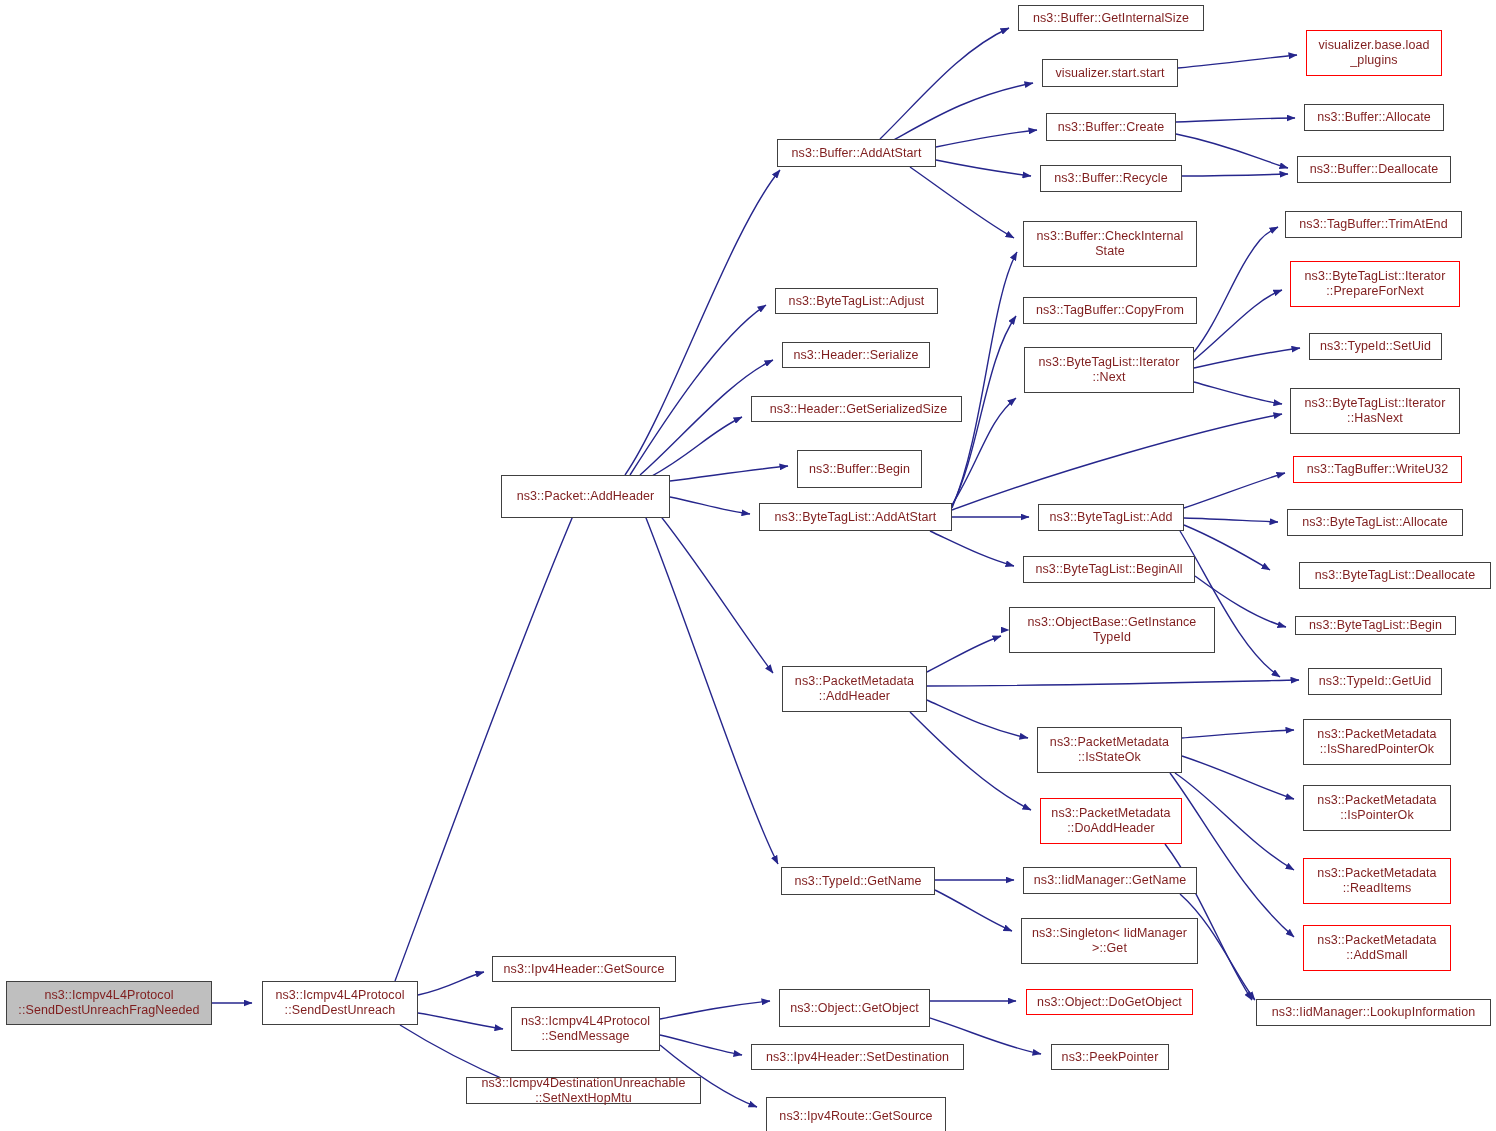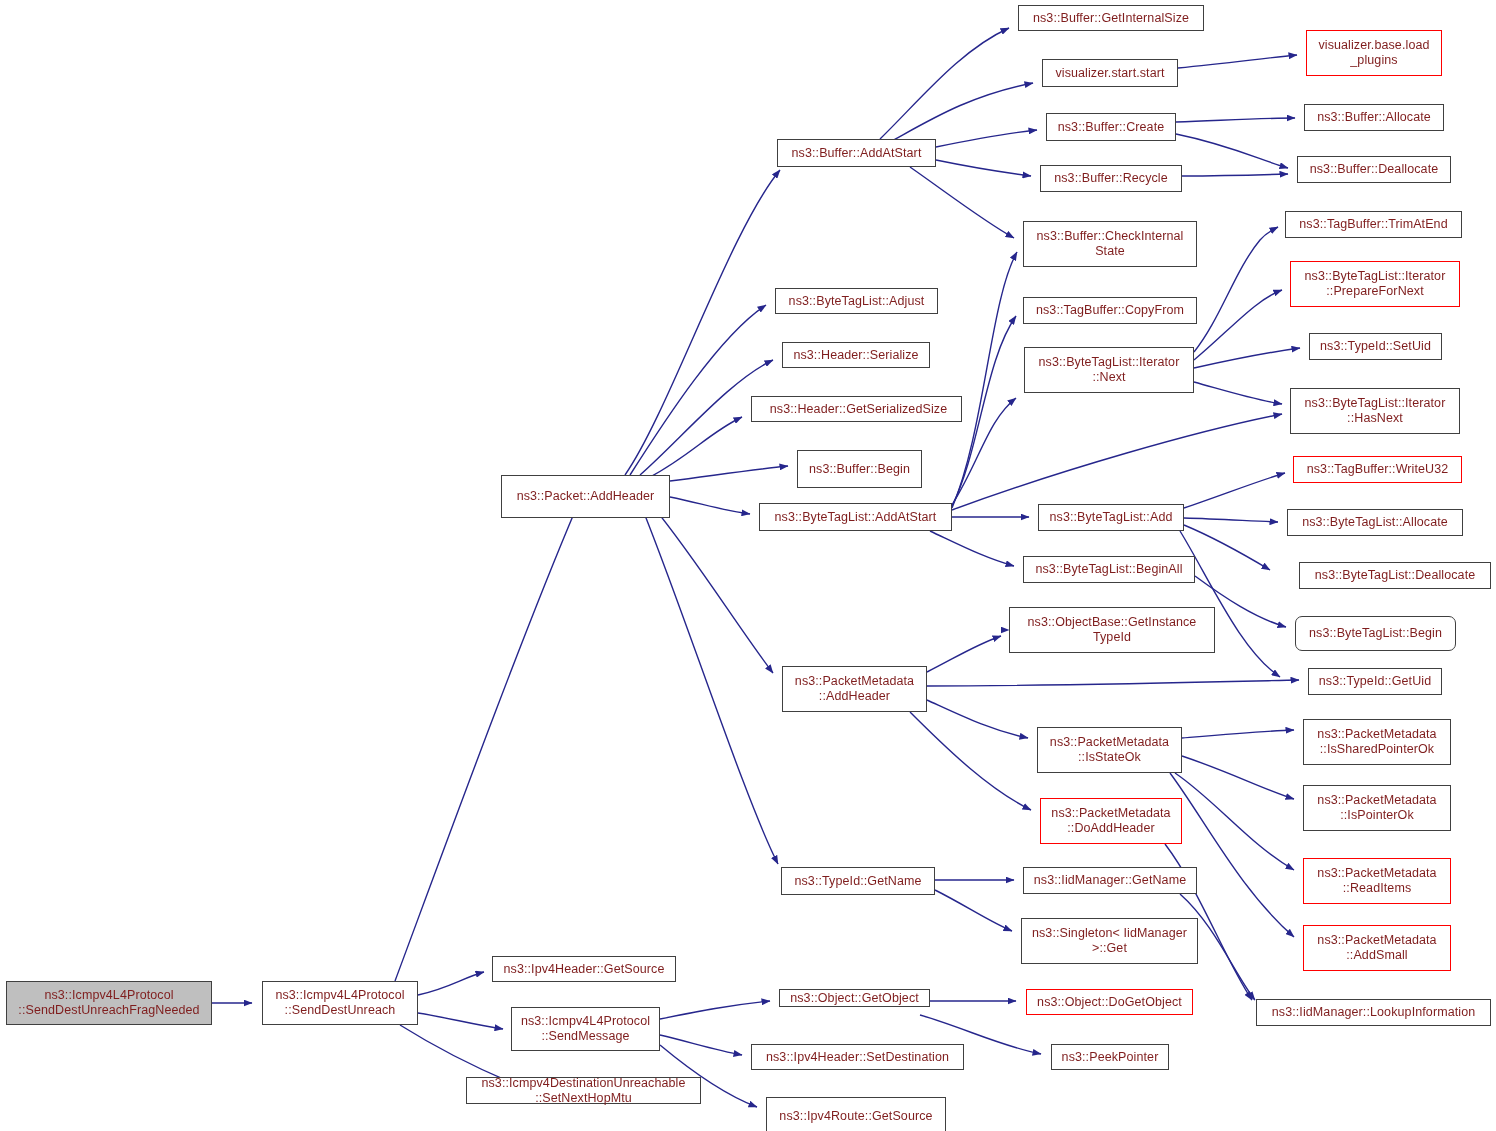--- a/index.html
+++ b/index.html
@@ -119,21 +119,21 @@
   <div id="nodes-group">
       <div class="node root" style="left: 6px; top: 981px; width: 206px; height: 44px;">ns3::Icmpv4L4Protocol
 ::SendDestUnreachFragNeeded</div>
       <div class="node" style="left: 262px; top: 981px; width: 156px; height: 44px;">ns3::Icmpv4L4Protocol
 ::SendDestUnreach</div>
       <div class="node" style="left: 492px; top: 956px; width: 184px; height: 26px;">ns3::Ipv4Header::GetSource</div>
       <div class="node" style="left: 511px; top: 1007px; width: 149px; height: 44px;">ns3::Icmpv4L4Protocol
 ::SendMessage</div>
       <div class="node" style="left: 466px; top: 1077px; width: 235px; height: 27px;">ns3::Icmpv4DestinationUnreachable
 ::SetNextHopMtu</div>
-      <div class="node" style="left: 779px; top: 989px; width: 151px; height: 18px;">ns3::Object::GetObject</div>
+      <div class="node" style="left: 779px; top: 989px; width: 151px; height: 38px;">ns3::Object::GetObject</div>
       <div class="node" style="left: 751px; top: 1044px; width: 213px; height: 26px;">ns3::Ipv4Header::SetDestination</div>
       <div class="node" style="left: 766px; top: 1097px; width: 180px; height: 38px;">ns3::Ipv4Route::GetSource</div>
       <div class="node red" style="left: 1026px; top: 989px; width: 167px; height: 26px;">ns3::Object::DoGetObject</div>
       <div class="node" style="left: 1051px; top: 1044px; width: 118px; height: 26px;">ns3::PeekPointer</div>
       <div class="node" style="left: 501px; top: 475px; width: 169px; height: 43px;">ns3::Packet::AddHeader</div>
       <div class="node" style="left: 777px; top: 139px; width: 159px; height: 28px;">ns3::Buffer::AddAtStart</div>
       <div class="node" style="left: 775px; top: 288px; width: 163px; height: 26px;">ns3::ByteTagList::Adjust</div>
       <div class="node" style="left: 782px; top: 342px; width: 148px; height: 26px;">ns3::Header::Serialize</div>
       <div class="node" style="left: 751px; top: 396px; width: 211px; height: 26px; padding-left: 7px;">ns3::Header::GetSerializedSize</div>
       <div class="node" style="left: 797px; top: 450px; width: 125px; height: 38px;">ns3::Buffer::Begin</div>
@@ -167,21 +167,21 @@
       <div class="node" style="left: 1297px; top: 156px; width: 154px; height: 27px;">ns3::Buffer::Deallocate</div>
       <div class="node" style="left: 1285px; top: 211px; width: 177px; height: 27px;">ns3::TagBuffer::TrimAtEnd</div>
       <div class="node red" style="left: 1290px; top: 261px; width: 170px; height: 46px;">ns3::ByteTagList::Iterator
 ::PrepareForNext</div>
       <div class="node" style="left: 1309px; top: 333px; width: 133px; height: 27px;">ns3::TypeId::SetUid</div>
       <div class="node" style="left: 1290px; top: 388px; width: 170px; height: 46px;">ns3::ByteTagList::Iterator
 ::HasNext</div>
       <div class="node red" style="left: 1293px; top: 456px; width: 169px; height: 27px;">ns3::TagBuffer::WriteU32</div>
       <div class="node" style="left: 1287px; top: 509px; width: 176px; height: 27px;">ns3::ByteTagList::Allocate</div>
       <div class="node" style="left: 1279px; top: 562px; width: 192px; height: 27px; margin-left: 20px;">ns3::ByteTagList::Deallocate</div>
-      <div class="node" style="left: 1295px; top: 616px; width: 161px; height: 35px; border-radius: 7px;">ns3::ByteTagList::Begin</div>
+      <div class="node" style="left: 1295px; top: 616px; width: 161px; height: 19px;">ns3::ByteTagList::Begin</div>
       <div class="node" style="left: 1308px; top: 668px; width: 134px; height: 27px;">ns3::TypeId::GetUid</div>
       <div class="node" style="left: 1303px; top: 719px; width: 148px; height: 46px;">ns3::PacketMetadata
 ::IsSharedPointerOk</div>
       <div class="node" style="left: 1303px; top: 785px; width: 148px; height: 46px;">ns3::PacketMetadata
 ::IsPointerOk</div>
       <div class="node red" style="left: 1303px; top: 858px; width: 148px; height: 46px;">ns3::PacketMetadata
 ::ReadItems</div>
       <div class="node red" style="left: 1303px; top: 925px; width: 148px; height: 46px;">ns3::PacketMetadata
 ::AddSmall</div>
       <div class="node" style="left: 1256px; top: 999px; width: 235px; height: 27px;">ns3::IidManager::LookupInformation</div>

